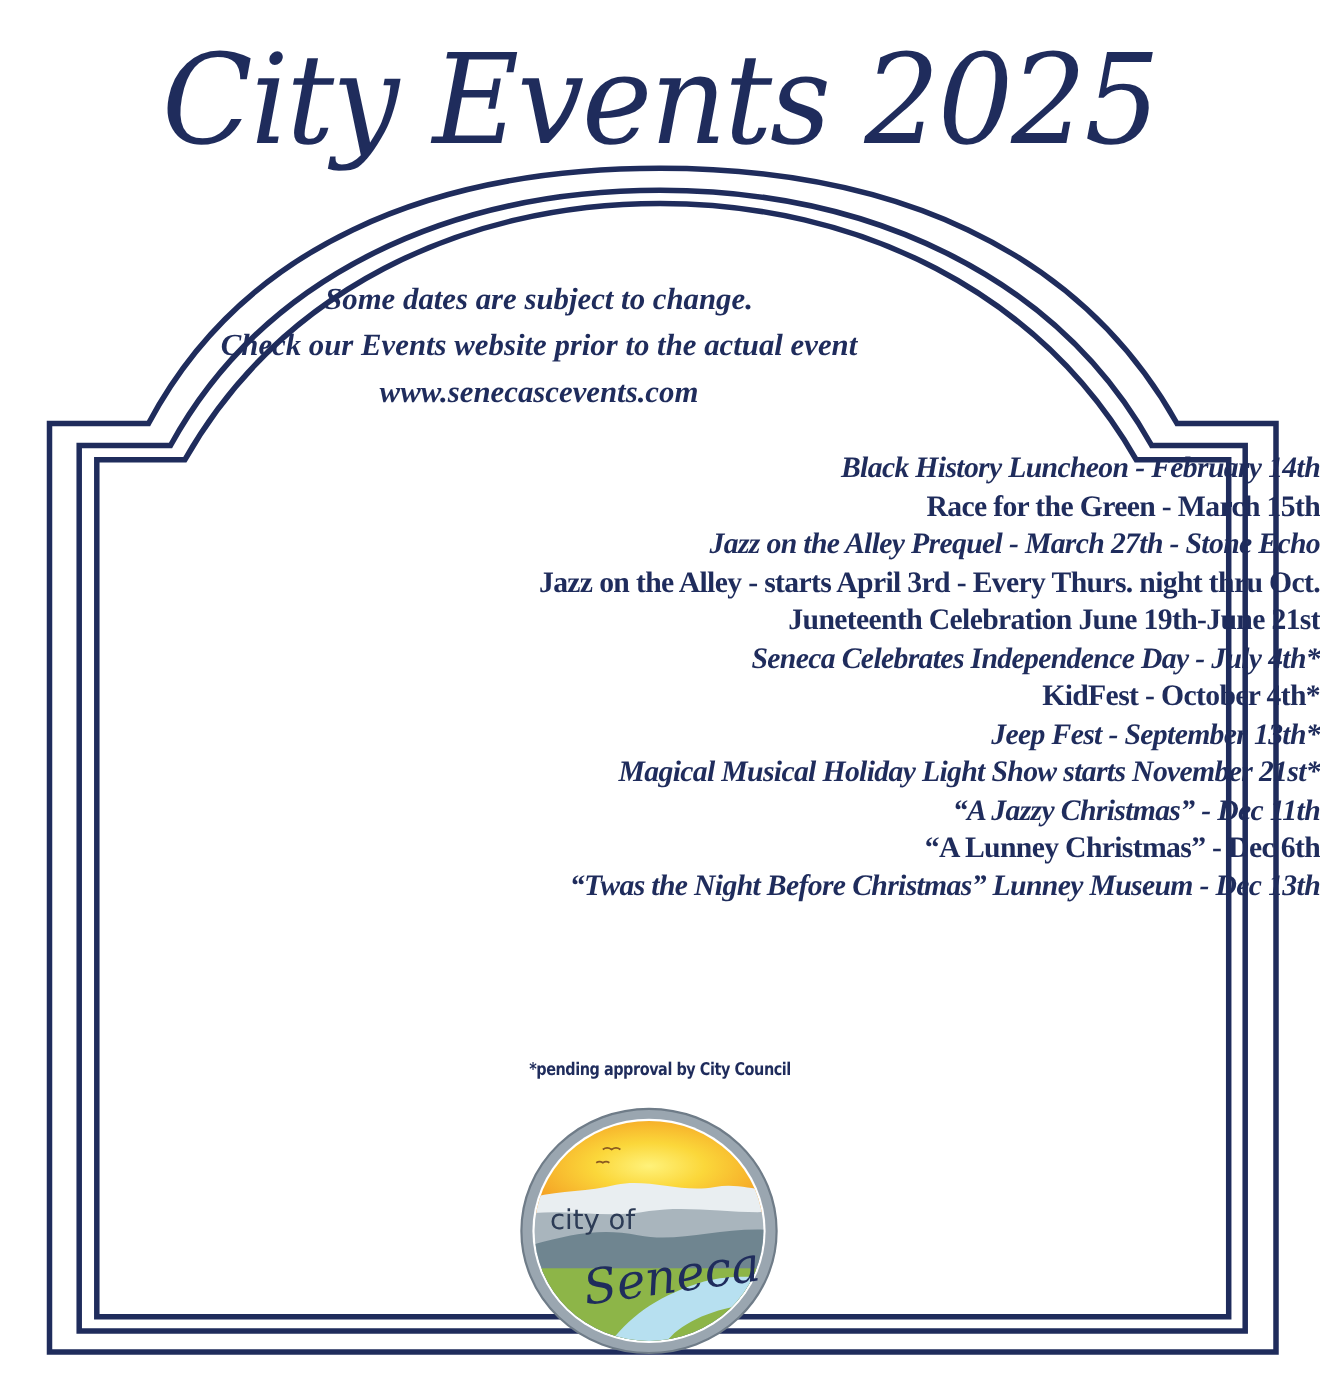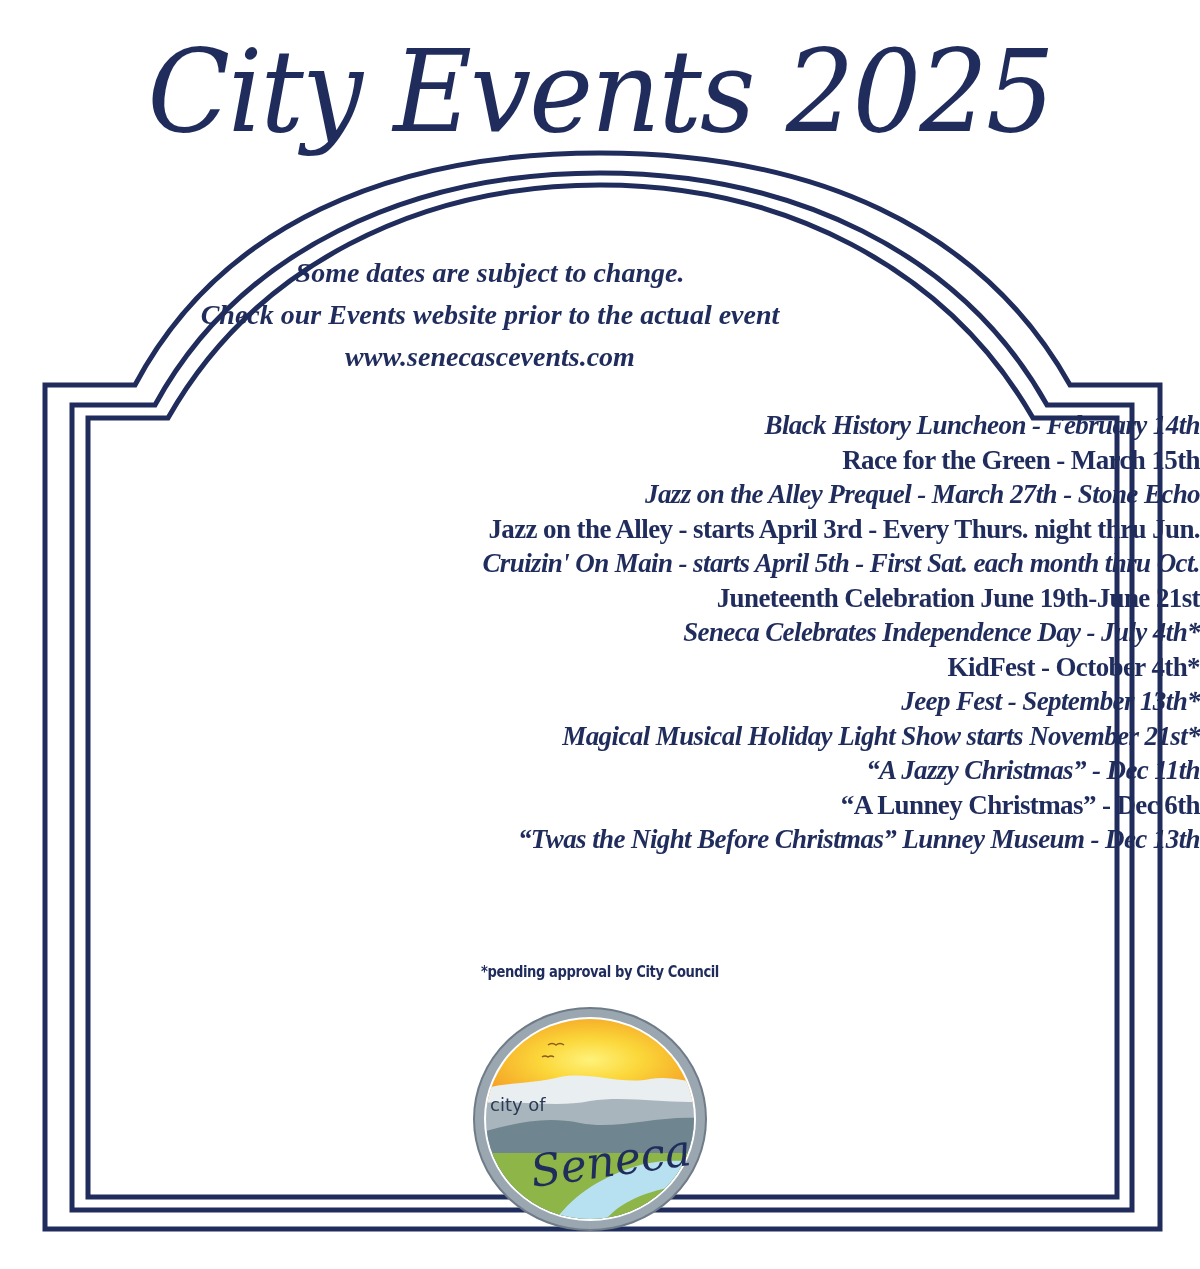--- a/index.html
+++ b/index.html
@@ -26,22 +26,22 @@
   .events .ev.it { font-style: italic; }
   .footnote {
     position: absolute; left: 0; top: 962px; width: 1200px; text-align: center;
     font-family: "DejaVu Sans", sans-serif; font-weight: bold; font-size: 16px;
     color: #1f2c5c; letter-spacing: -0.5px; transform: scaleX(0.82);
   }
   .logo {
     position: absolute; left: 470px; top: 1005px; width: 240px; height: 228px;
   }
   .logo-text {
-    position: absolute; left: 490px; top: 1094px;
-    font-family: "DejaVu Sans", sans-serif; font-size: 18px; color: #2c3b55;
+    position: absolute; left: 500px; top: 1094px;
+    font-family: "DejaVu Sans", sans-serif; font-size: 25px; color: #2c3b55;
   }
   .logo-script {
     position: absolute; left: 530px; top: 1135px;
     font-family: "DejaVu Serif", serif; font-style: italic; font-size: 44px; color: #1f2c5c;
     transform: rotate(-8deg);
   }
 </style>
 </head>
 <body>
 
@@ -61,22 +61,21 @@
 <div class="notice">
   <div>Some dates are subject to change.</div>
   <div>Check our Events website prior to the actual event</div>
   <div>www.senecascevents.com</div>
 </div>
 
 <div class="events" id="events">
   <div class="ev it">Black History Luncheon - February 14th</div>
   <div class="ev">Race for the Green - March 15th</div>
   <div class="ev it">Jazz on the Alley Prequel - March 27th - Stone Echo</div>
-  <div class="ev">Jazz on the Alley  - starts April 3rd -  Every Thurs. night thru Jun.</div>
-  <div class="ev it">Cruizin' On Main -  starts April 5th  - First Sat. each month thru Oct.</div>
+  <div class="ev">Jazz on the Alley  - starts April 3rd -  Every Thurs. night thru Oct.</div>
   <div class="ev">Juneteenth Celebration June 19th-June 21st</div>
   <div class="ev it">Seneca Celebrates Independence Day  - July 4th*</div>
   <div class="ev">KidFest - October 4th*</div>
   <div class="ev it">Jeep Fest - September 13th*</div>
   <div class="ev it">Magical Musical Holiday Light Show starts November 21st*</div>
   <div class="ev it">“A Jazzy Christmas”  - Dec 11th</div>
   <div class="ev">“A Lunney Christmas” - Dec 6th</div>
   <div class="ev it">“Twas the Night Before Christmas” Lunney Museum - Dec 13th</div>
 </div>
 

